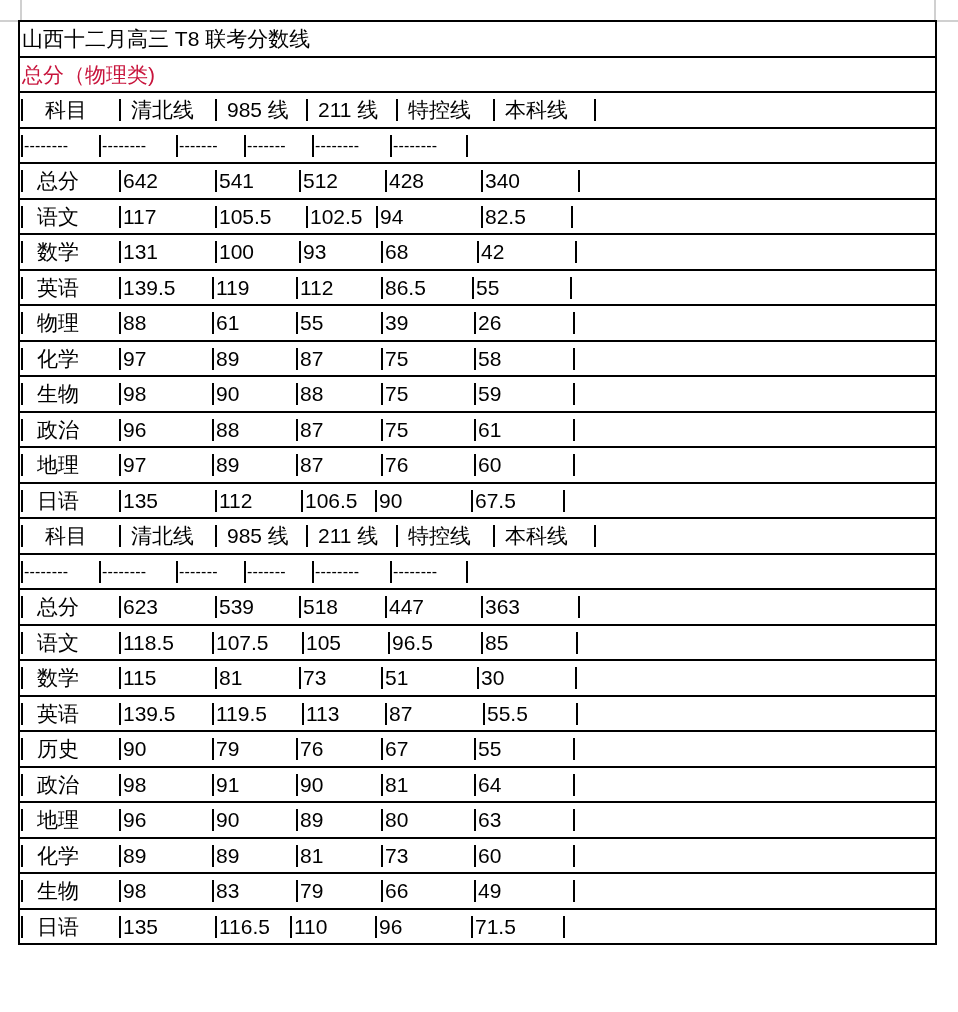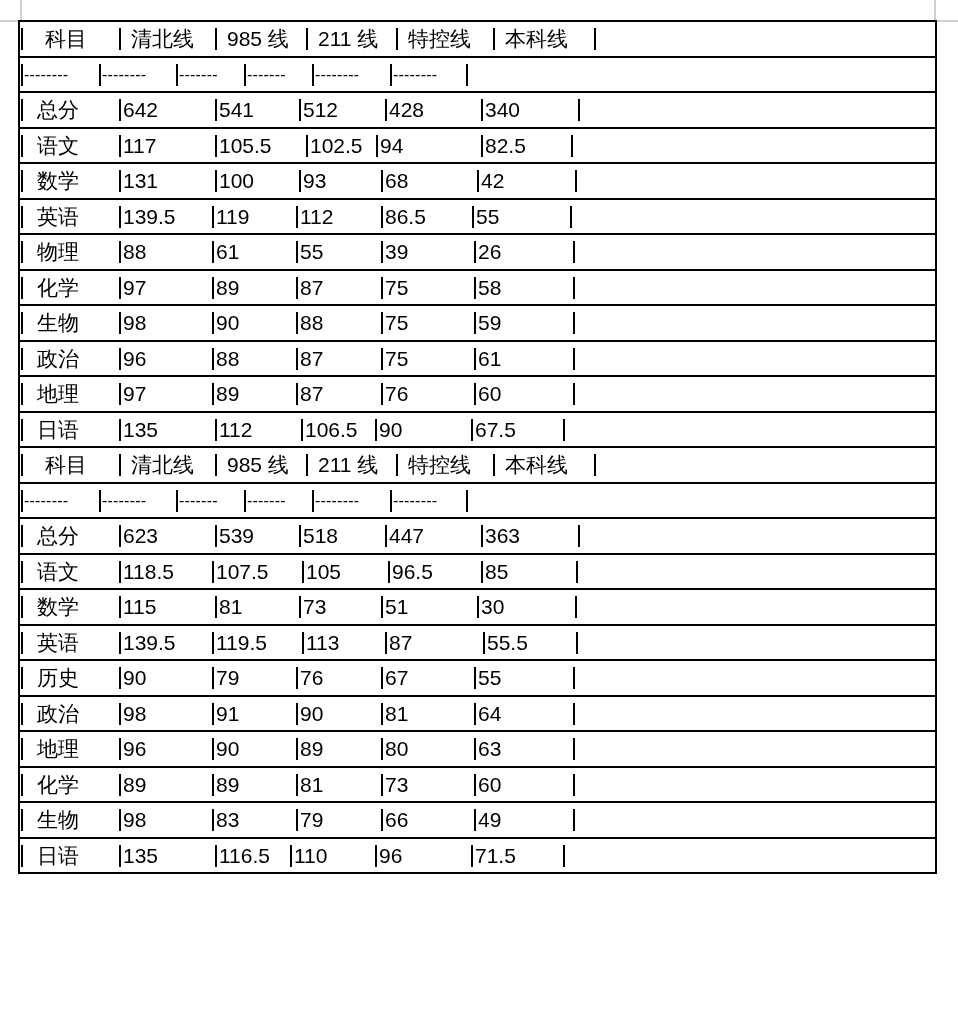--- a/index.html
+++ b/index.html
@@ -23,20 +23,24 @@
 </style>
 </head>
 <body>
 
 <div class="crop crop-tl-v"></div>
 <div class="crop crop-tl-h"></div>
 <div class="crop crop-tr-v"></div>
 <div class="crop crop-tr-h"></div>
 
 <div class="sheet" id="sheet">
+  <div class="row">
+    <span class="txt">山西十二月高三 T8 联考分数线</span>
+  </div>
+<div class="row red"><span class="txt">总分（物理类)</span></div>
     <div class="row"><span class="pipe" style="left: 1px;"></span><span class="pipe" style="left: 99px;"></span><span class="pipe" style="left: 195px;"></span><span class="pipe" style="left: 286px;"></span><span class="pipe" style="left: 376px;"></span><span class="pipe" style="left: 473px;"></span><span class="pipe" style="left: 574px;"></span><span class="seg" style="left: 25px;">科目</span><span class="seg" style="left: 111px;">清北线</span><span class="seg" style="left: 207px;">985 线</span><span class="seg" style="left: 298px;">211 线</span><span class="seg" style="left: 388px;">特控线</span><span class="seg" style="left: 485px;">本科线</span></div>
     <div class="row dash-row"><span class="pipe" style="left: 1px;"></span><span class="pipe" style="left: 79px;"></span><span class="pipe" style="left: 156px;"></span><span class="pipe" style="left: 224px;"></span><span class="pipe" style="left: 292px;"></span><span class="pipe" style="left: 370px;"></span><span class="pipe" style="left: 446px;"></span><span class="seg" style="left: 4px;">--------</span><span class="seg" style="left: 82px;">--------</span><span class="seg" style="left: 159px;">-------</span><span class="seg" style="left: 227px;">-------</span><span class="seg" style="left: 295px;">--------</span><span class="seg" style="left: 373px;">--------</span></div>
     <div class="row"><span class="pipe" style="left: 1px;"></span><span class="pipe" style="left: 99px;"></span><span class="pipe" style="left: 195px;"></span><span class="pipe" style="left: 279px;"></span><span class="pipe" style="left: 365px;"></span><span class="pipe" style="left: 461px;"></span><span class="pipe" style="left: 558px;"></span><span class="seg" style="left: 17px;">总分</span><span class="seg" style="left: 103px;">642</span><span class="seg" style="left: 199px;">541</span><span class="seg" style="left: 283px;">512</span><span class="seg" style="left: 369px;">428</span><span class="seg" style="left: 465px;">340</span></div>
     <div class="row"><span class="pipe" style="left: 1px;"></span><span class="pipe" style="left: 99px;"></span><span class="pipe" style="left: 195px;"></span><span class="pipe" style="left: 286px;"></span><span class="pipe" style="left: 356px;"></span><span class="pipe" style="left: 461px;"></span><span class="pipe" style="left: 551px;"></span><span class="seg" style="left: 17px;">语文</span><span class="seg" style="left: 103px;">117</span><span class="seg" style="left: 199px;">105.5</span><span class="seg" style="left: 290px;">102.5</span><span class="seg" style="left: 360px;">94</span><span class="seg" style="left: 465px;">82.5</span></div>
     <div class="row"><span class="pipe" style="left: 1px;"></span><span class="pipe" style="left: 99px;"></span><span class="pipe" style="left: 195px;"></span><span class="pipe" style="left: 279px;"></span><span class="pipe" style="left: 361px;"></span><span class="pipe" style="left: 457px;"></span><span class="pipe" style="left: 555px;"></span><span class="seg" style="left: 17px;">数学</span><span class="seg" style="left: 103px;">131</span><span class="seg" style="left: 199px;">100</span><span class="seg" style="left: 283px;">93</span><span class="seg" style="left: 365px;">68</span><span class="seg" style="left: 461px;">42</span></div>
     <div class="row"><span class="pipe" style="left: 1px;"></span><span class="pipe" style="left: 99px;"></span><span class="pipe" style="left: 192px;"></span><span class="pipe" style="left: 276px;"></span><span class="pipe" style="left: 361px;"></span><span class="pipe" style="left: 452px;"></span><span class="pipe" style="left: 550px;"></span><span class="seg" style="left: 17px;">英语</span><span class="seg" style="left: 103px;">139.5</span><span class="seg" style="left: 196px;">119</span><span class="seg" style="left: 280px;">112</span><span class="seg" style="left: 365px;">86.5</span><span class="seg" style="left: 456px;">55</span></div>
     <div class="row"><span class="pipe" style="left: 1px;"></span><span class="pipe" style="left: 99px;"></span><span class="pipe" style="left: 192px;"></span><span class="pipe" style="left: 276px;"></span><span class="pipe" style="left: 361px;"></span><span class="pipe" style="left: 454px;"></span><span class="pipe" style="left: 553px;"></span><span class="seg" style="left: 17px;">物理</span><span class="seg" style="left: 103px;">88</span><span class="seg" style="left: 196px;">61</span><span class="seg" style="left: 280px;">55</span><span class="seg" style="left: 365px;">39</span><span class="seg" style="left: 458px;">26</span></div>
     <div class="row"><span class="pipe" style="left: 1px;"></span><span class="pipe" style="left: 99px;"></span><span class="pipe" style="left: 192px;"></span><span class="pipe" style="left: 276px;"></span><span class="pipe" style="left: 361px;"></span><span class="pipe" style="left: 454px;"></span><span class="pipe" style="left: 553px;"></span><span class="seg" style="left: 17px;">化学</span><span class="seg" style="left: 103px;">97</span><span class="seg" style="left: 196px;">89</span><span class="seg" style="left: 280px;">87</span><span class="seg" style="left: 365px;">75</span><span class="seg" style="left: 458px;">58</span></div>
     <div class="row"><span class="pipe" style="left: 1px;"></span><span class="pipe" style="left: 99px;"></span><span class="pipe" style="left: 192px;"></span><span class="pipe" style="left: 276px;"></span><span class="pipe" style="left: 361px;"></span><span class="pipe" style="left: 454px;"></span><span class="pipe" style="left: 553px;"></span><span class="seg" style="left: 17px;">生物</span><span class="seg" style="left: 103px;">98</span><span class="seg" style="left: 196px;">90</span><span class="seg" style="left: 280px;">88</span><span class="seg" style="left: 365px;">75</span><span class="seg" style="left: 458px;">59</span></div>
     <div class="row"><span class="pipe" style="left: 1px;"></span><span class="pipe" style="left: 99px;"></span><span class="pipe" style="left: 192px;"></span><span class="pipe" style="left: 276px;"></span><span class="pipe" style="left: 361px;"></span><span class="pipe" style="left: 454px;"></span><span class="pipe" style="left: 553px;"></span><span class="seg" style="left: 17px;">政治</span><span class="seg" style="left: 103px;">96</span><span class="seg" style="left: 196px;">88</span><span class="seg" style="left: 280px;">87</span><span class="seg" style="left: 365px;">75</span><span class="seg" style="left: 458px;">61</span></div>

